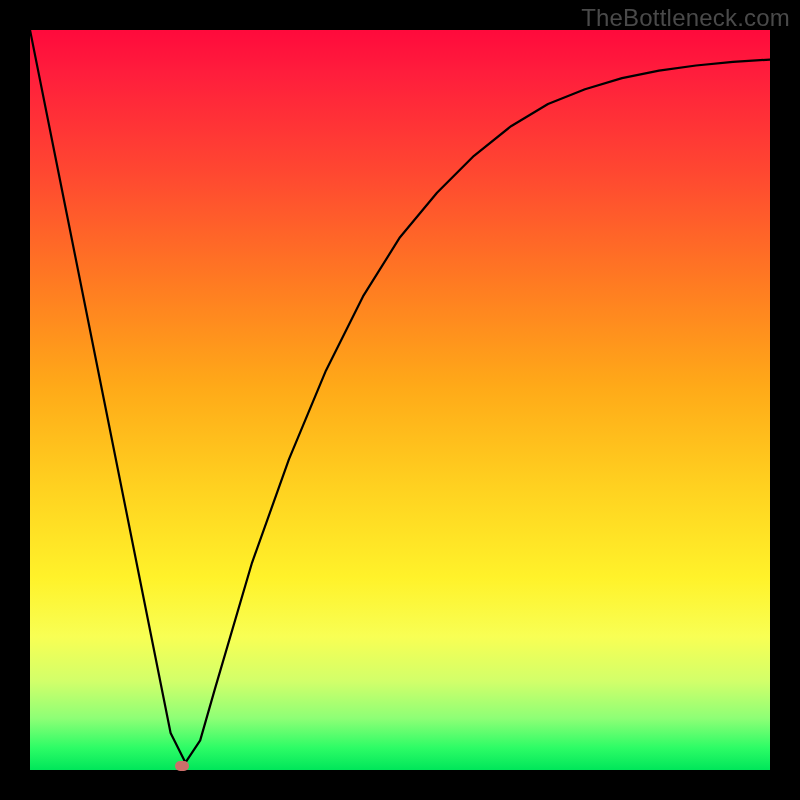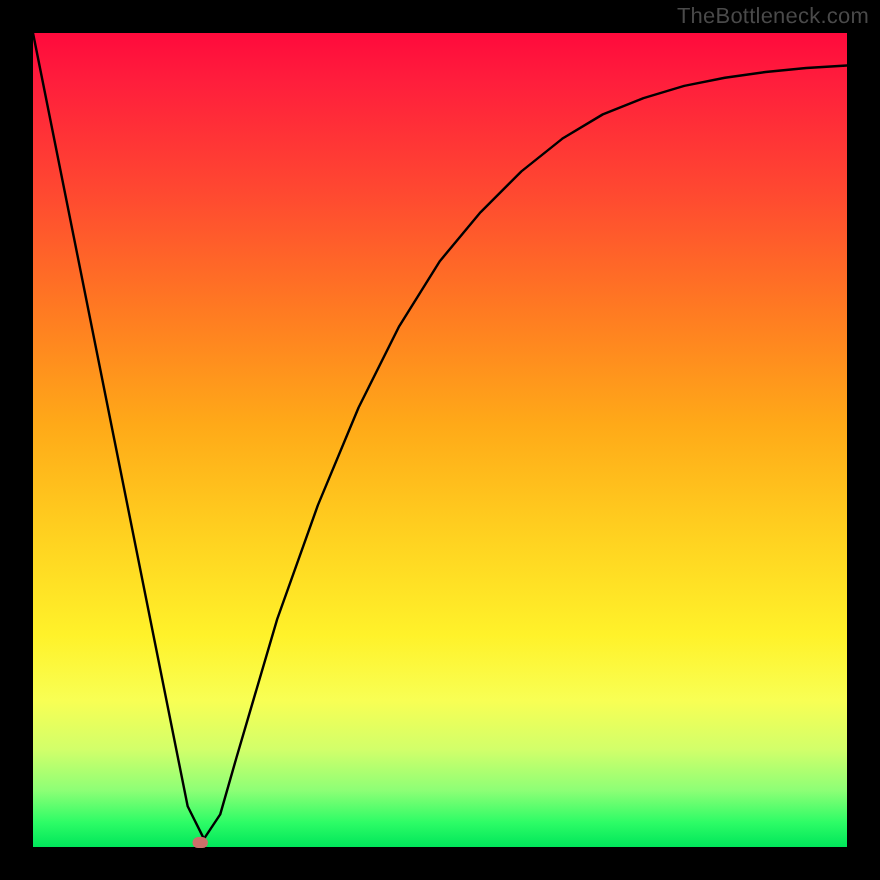--- a/index.html
+++ b/index.html
@@ -38,21 +38,21 @@
       #8eff76 93%,
       #2dfc66 97%,
       #00e65a 100%
     );
   }
   .watermark {
     position: absolute;
     top: 4px;
     right: 10px;
     color: #4a4a4a;
-    font-size: 20px;
+    font-size: 24px;
     font-weight: 500;
     letter-spacing: 0.2px;
     user-select: none;
   }
   svg.curve {
     position: absolute;
     left: 0;
     top: 0;
     width: 740px;
     height: 740px;

